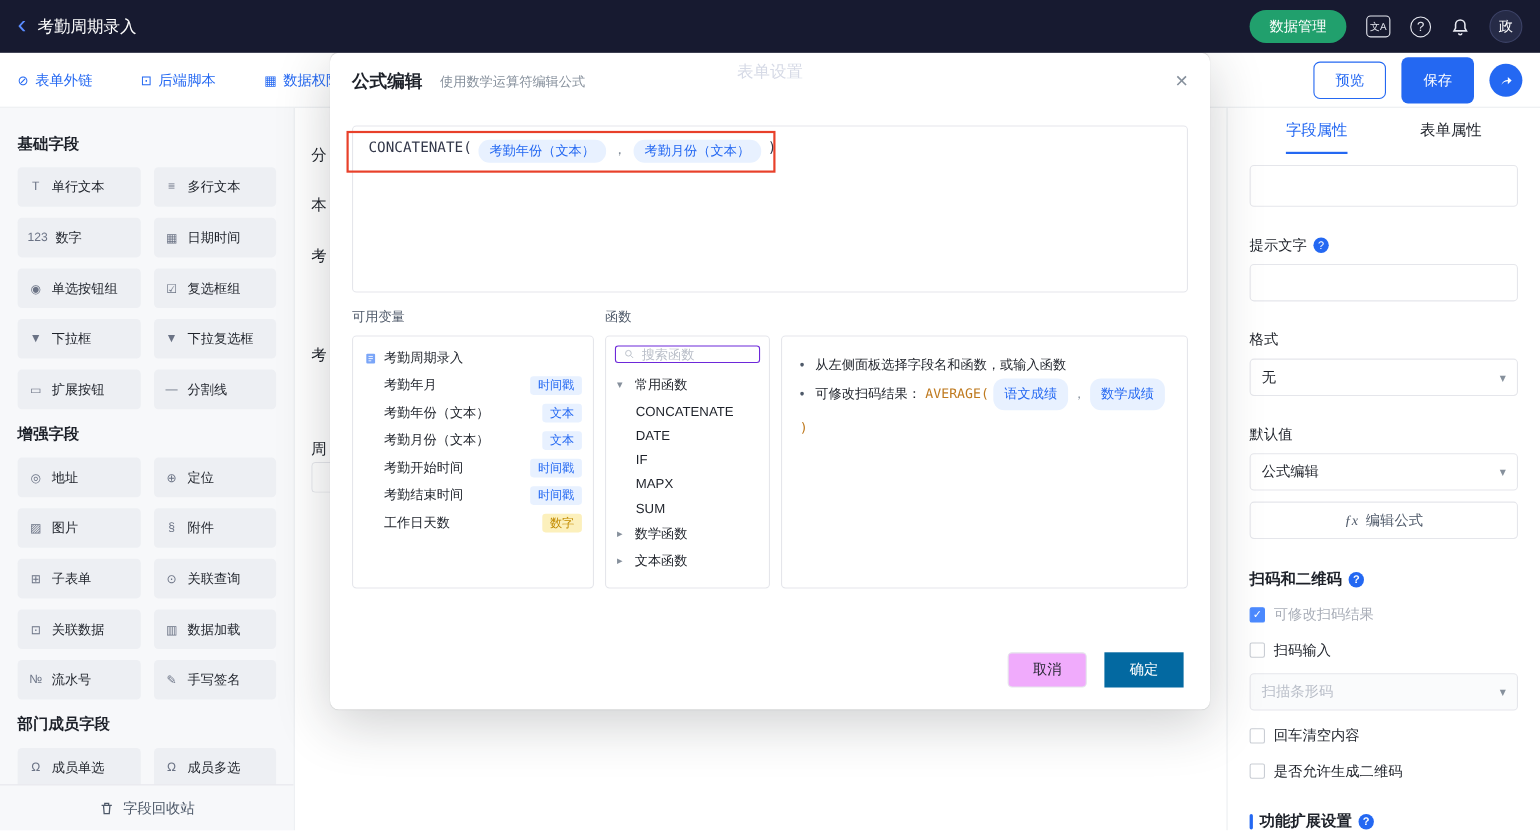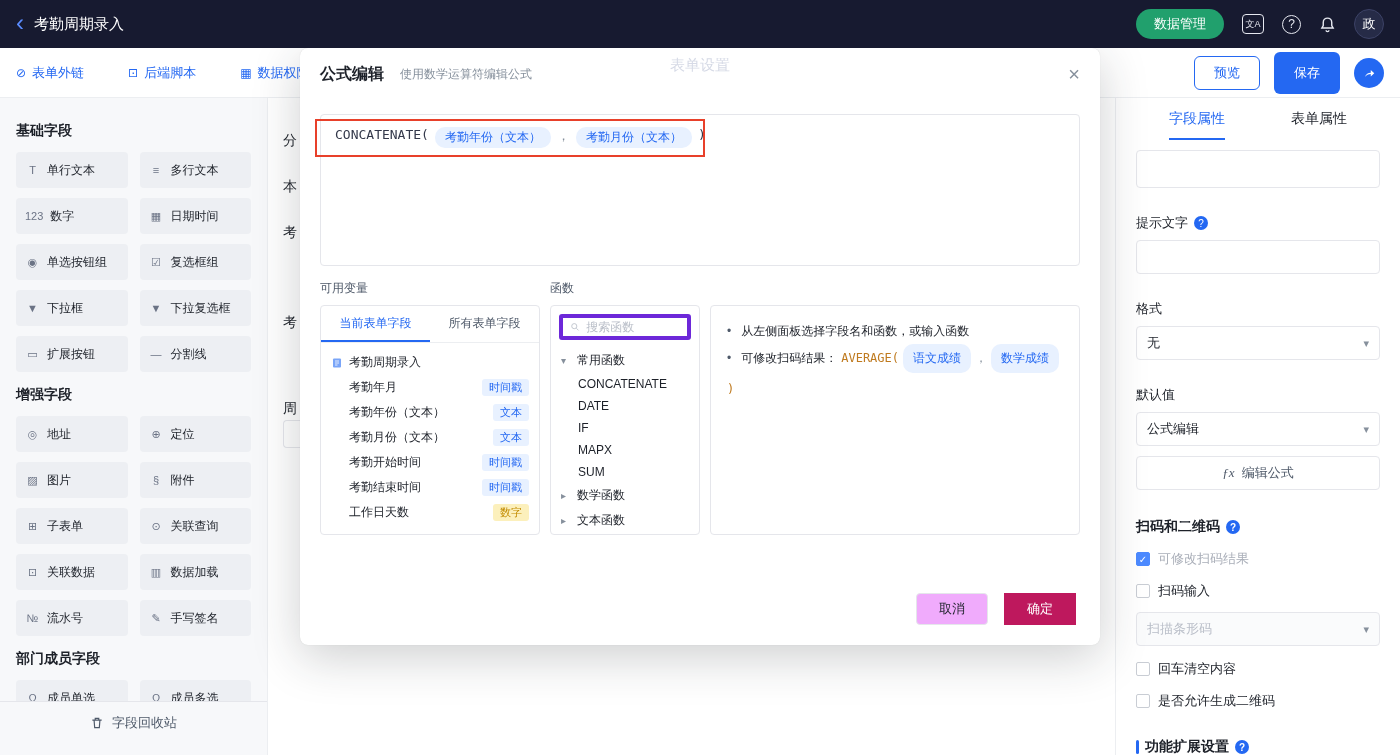--- a/index.html
+++ b/index.html
@@ -31,21 +31,21 @@
   .btn-blue { border:none; background:#2468f2; color:#fff; border-radius:6px; padding:12px 20px; font-size:13px; cursor:pointer; font-family:inherit; }
   .share-btn { width:30px; height:30px; border-radius:50%; background:#2468f2; display:flex; align-items:center; justify-content:center; cursor:pointer; }
 
   
   .sidebar-left { position:absolute; top:98px; left:0; bottom:0; width:268px; background:#f7f8fa; border-right:1px solid #eceef1; z-index:3; overflow:hidden; }
   .sl-inner { padding:10px 16px 54px; }
   .section-title { font-size:14px; font-weight:bold; color:#1d2129; margin:14px 0 12px; }
   .fgrid { display:grid; grid-template-columns:1fr 1fr; gap:10px 12px; }
   .fbtn { height:36px; background:#edeff3; border-radius:4px; display:flex; align-items:center; gap:7px; padding:0 9px; font-size:12px; color:#1d2129; cursor:grab; overflow:hidden; white-space:nowrap; }
   .fbtn .ficon { color:#6b7385; font-size:11px; min-width:15px; text-align:center; flex:none; }
-  .recycle { position:absolute; bottom:12px; left:0; right:0; height:42px; background:#f7f8fa; border-top:1px solid #e5e6eb; display:flex; align-items:center; justify-content:center; gap:8px; color:#4e5969; font-size:13px; cursor:pointer; }
+  .recycle { position:absolute; bottom:0; left:0; right:0; height:42px; background:#f7f8fa; border-top:1px solid #e5e6eb; display:flex; align-items:center; justify-content:center; gap:8px; color:#4e5969; font-size:13px; cursor:pointer; }
 
   
   .canvas { position:absolute; top:98px; left:268px; right:285px; bottom:0; background:#fff; z-index:1; }
   .frag { position:absolute; left:15px; font-size:14px; color:#1d2129; }
   .frag-box { position:absolute; left:15px; top:322px; width:22px; height:28px; border:1px solid #e5e6eb; border-right:none; border-radius:4px 0 0 4px; }
 
   
   .sidebar-right { position:absolute; top:98px; right:0; bottom:0; width:285px; background:#fff; border-left:1px solid #eceef1; padding:0 20px; z-index:3; overflow:hidden; }
   .sr-tabs { display:flex; justify-content:center; gap:66px; padding-top:12px; }
   .sr-tab { font-size:14px; color:#1d2129; padding-bottom:10px; cursor:pointer; }
@@ -92,35 +92,35 @@
   .v-tabs { display:flex; border-bottom:1px solid #eceef1; font-size:12px; }
   .v-tab { flex:1; text-align:center; padding:9px 0 8px; color:#4e5969; cursor:pointer; }
   .v-tab.active { color:#2468f2; border-bottom:2px solid #2468f2; }
   .v-tree { padding:8px 10px; font-size:12px; }
   .v-root { display:flex; align-items:center; gap:6px; padding:3px 0 4px; color:#1d2129; cursor:pointer; }
   .v-item { display:flex; align-items:center; justify-content:space-between; padding:4px 0 4px 18px; cursor:pointer; }
   .v-name { color:#1d2129; }
   .badge { font-size:11px; padding:1px 7px; border-radius:3px; background:#e8f1ff; color:#2468f2; flex:none; }
   .badge.yellow { background:#fcf0bc; color:#c28b00; }
 
-  .fn-search { margin:8px; height:26px; border:4px solid #6d28d9; border-radius:3px; display:flex; align-items:center; gap:6px; padding:0 7px; }
+  .fn-search { margin:8px; height:16px; border:1px solid #6d28d9; border-radius:3px; display:flex; align-items:center; gap:6px; padding:0 7px; }
   .fn-search input { border:none; outline:none; width:100%; font:inherit; font-size:12px; color:#1d2129; background:transparent; }
   .fn-search input::placeholder { color:#b9bec8; }
   .fn-tree { font-size:12px; padding:0 10px; }
   .fn-group { display:flex; align-items:center; gap:6px; padding:4px 0; color:#1d2129; cursor:pointer; }
   .tree-caret { color:#86909c; font-size:10px; width:10px; flex:none; }
   .fn-item { padding:4px 0 4px 17px; color:#1d2129; cursor:pointer; }
 
   .help { padding:13px 16px; font-size:12px; color:#1d2129; line-height:2.1; }
   .help-row { display:flex; align-items:center; gap:4px; flex-wrap:wrap; }
   .help-row::before { content:"•"; color:#4e5969; margin-right:6px; }
   .fx-ex { font-family:"DejaVu Sans Mono","Liberation Mono",monospace; color:#bf7a1f; font-size:12px; }
   .m-foot { flex:none; display:flex; justify-content:flex-end; gap:16px; padding:16px 24px 20px; }
   .btn-cancel { min-width:72px; height:32px; border:1px solid #e5e6eb; border-radius:4px; background:#f0abfc; color:#1d2129; font-size:13px; cursor:pointer; font-family:inherit; }
-  .btn-ok { min-width:72px; height:32px; border:none; border-radius:0; background:#be185d; color:#fff; font-size:13px; cursor:pointer; font-family:inherit; }
+  .btn-ok { min-width:72px; height:32px; border:none; border-radius:0; background:#0369a1; color:#fff; font-size:13px; cursor:pointer; font-family:inherit; }
 </style>
 </head>
 <body>
 
 <header class="topbar">
   <div class="tb-left">
     <span class="back">‹</span>
     <span class="doc-title">考勤周期录入</span>
   </div>
   <nav class="tb-center">
@@ -375,24 +375,20 @@
     </div>
 
     <div class="panel-labels">
       <span class="pl-vars">可用变量</span>
       <span>函数</span>
     </div>
 
     <div class="panels">
 
       <div class="panel p-vars">
-        <div class="v-tabs">
-          <span class="v-tab active">当前表单字段</span>
-          <span class="v-tab">所有表单字段</span>
-        </div>
         <div class="v-tree">
           <div class="v-root">
             <svg width="12" height="12" viewBox="0 0 24 24">
                 <rect x="4" y="3" width="16" height="18" rx="2" fill="#7aa5f8"></rect>
                 <path d="M8 8h8M8 12h8M8 16h5" stroke="#fff" stroke-width="1.6"></path>
               </svg>
             <span>考勤周期录入</span>
           </div>
           <div class="v-item">
             <span class="v-name">考勤年月</span>

